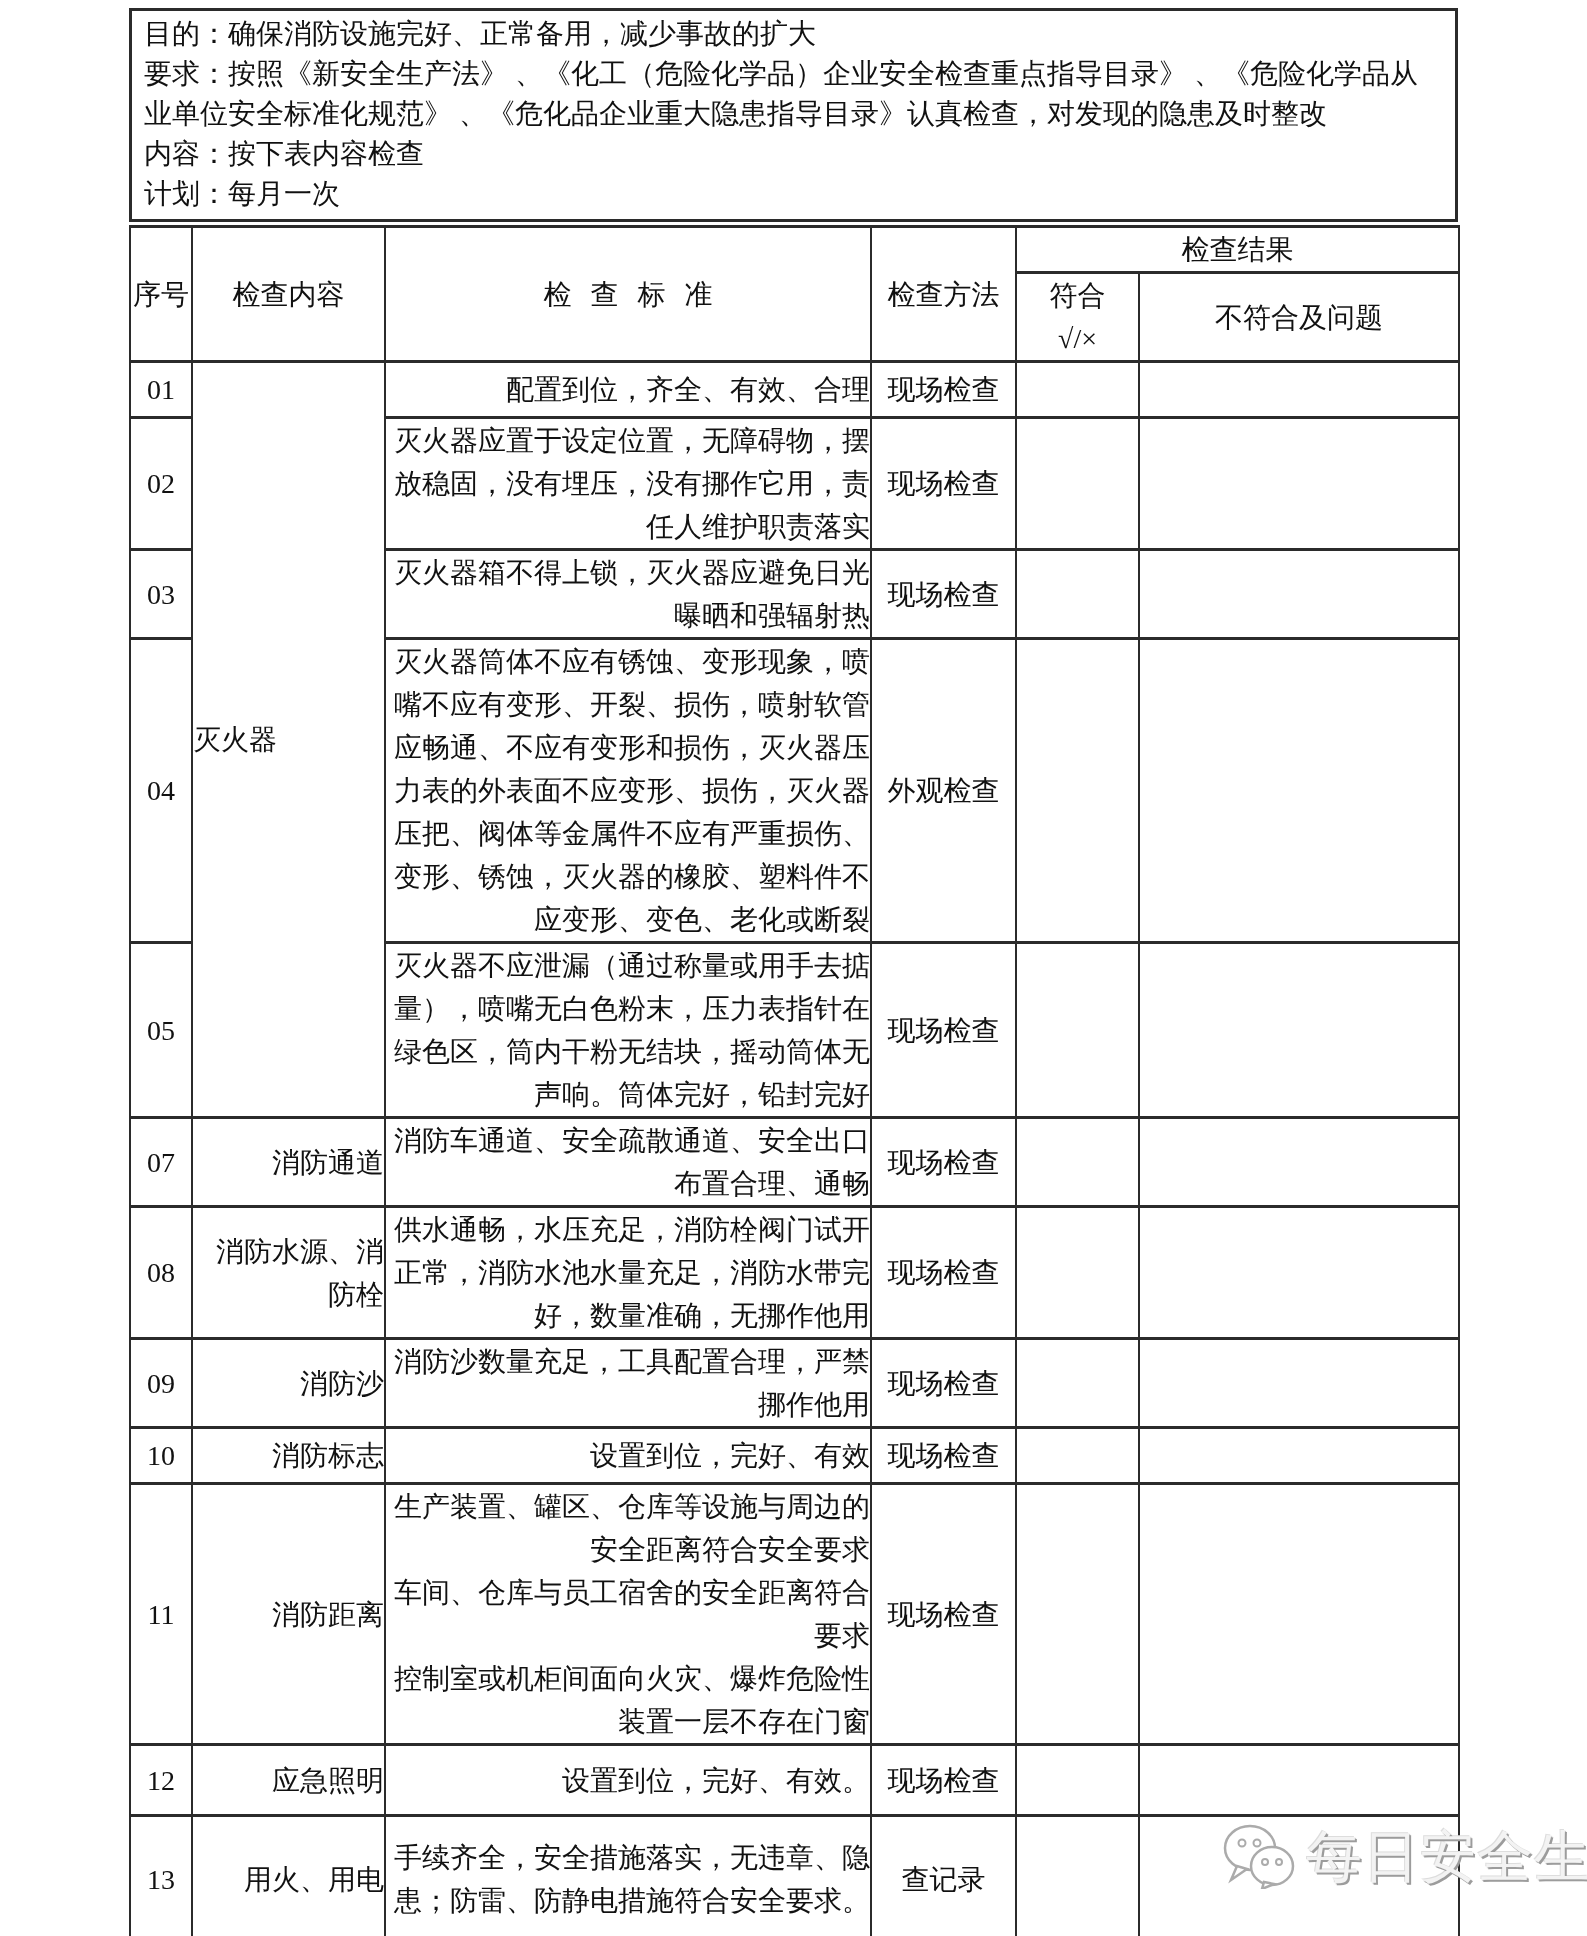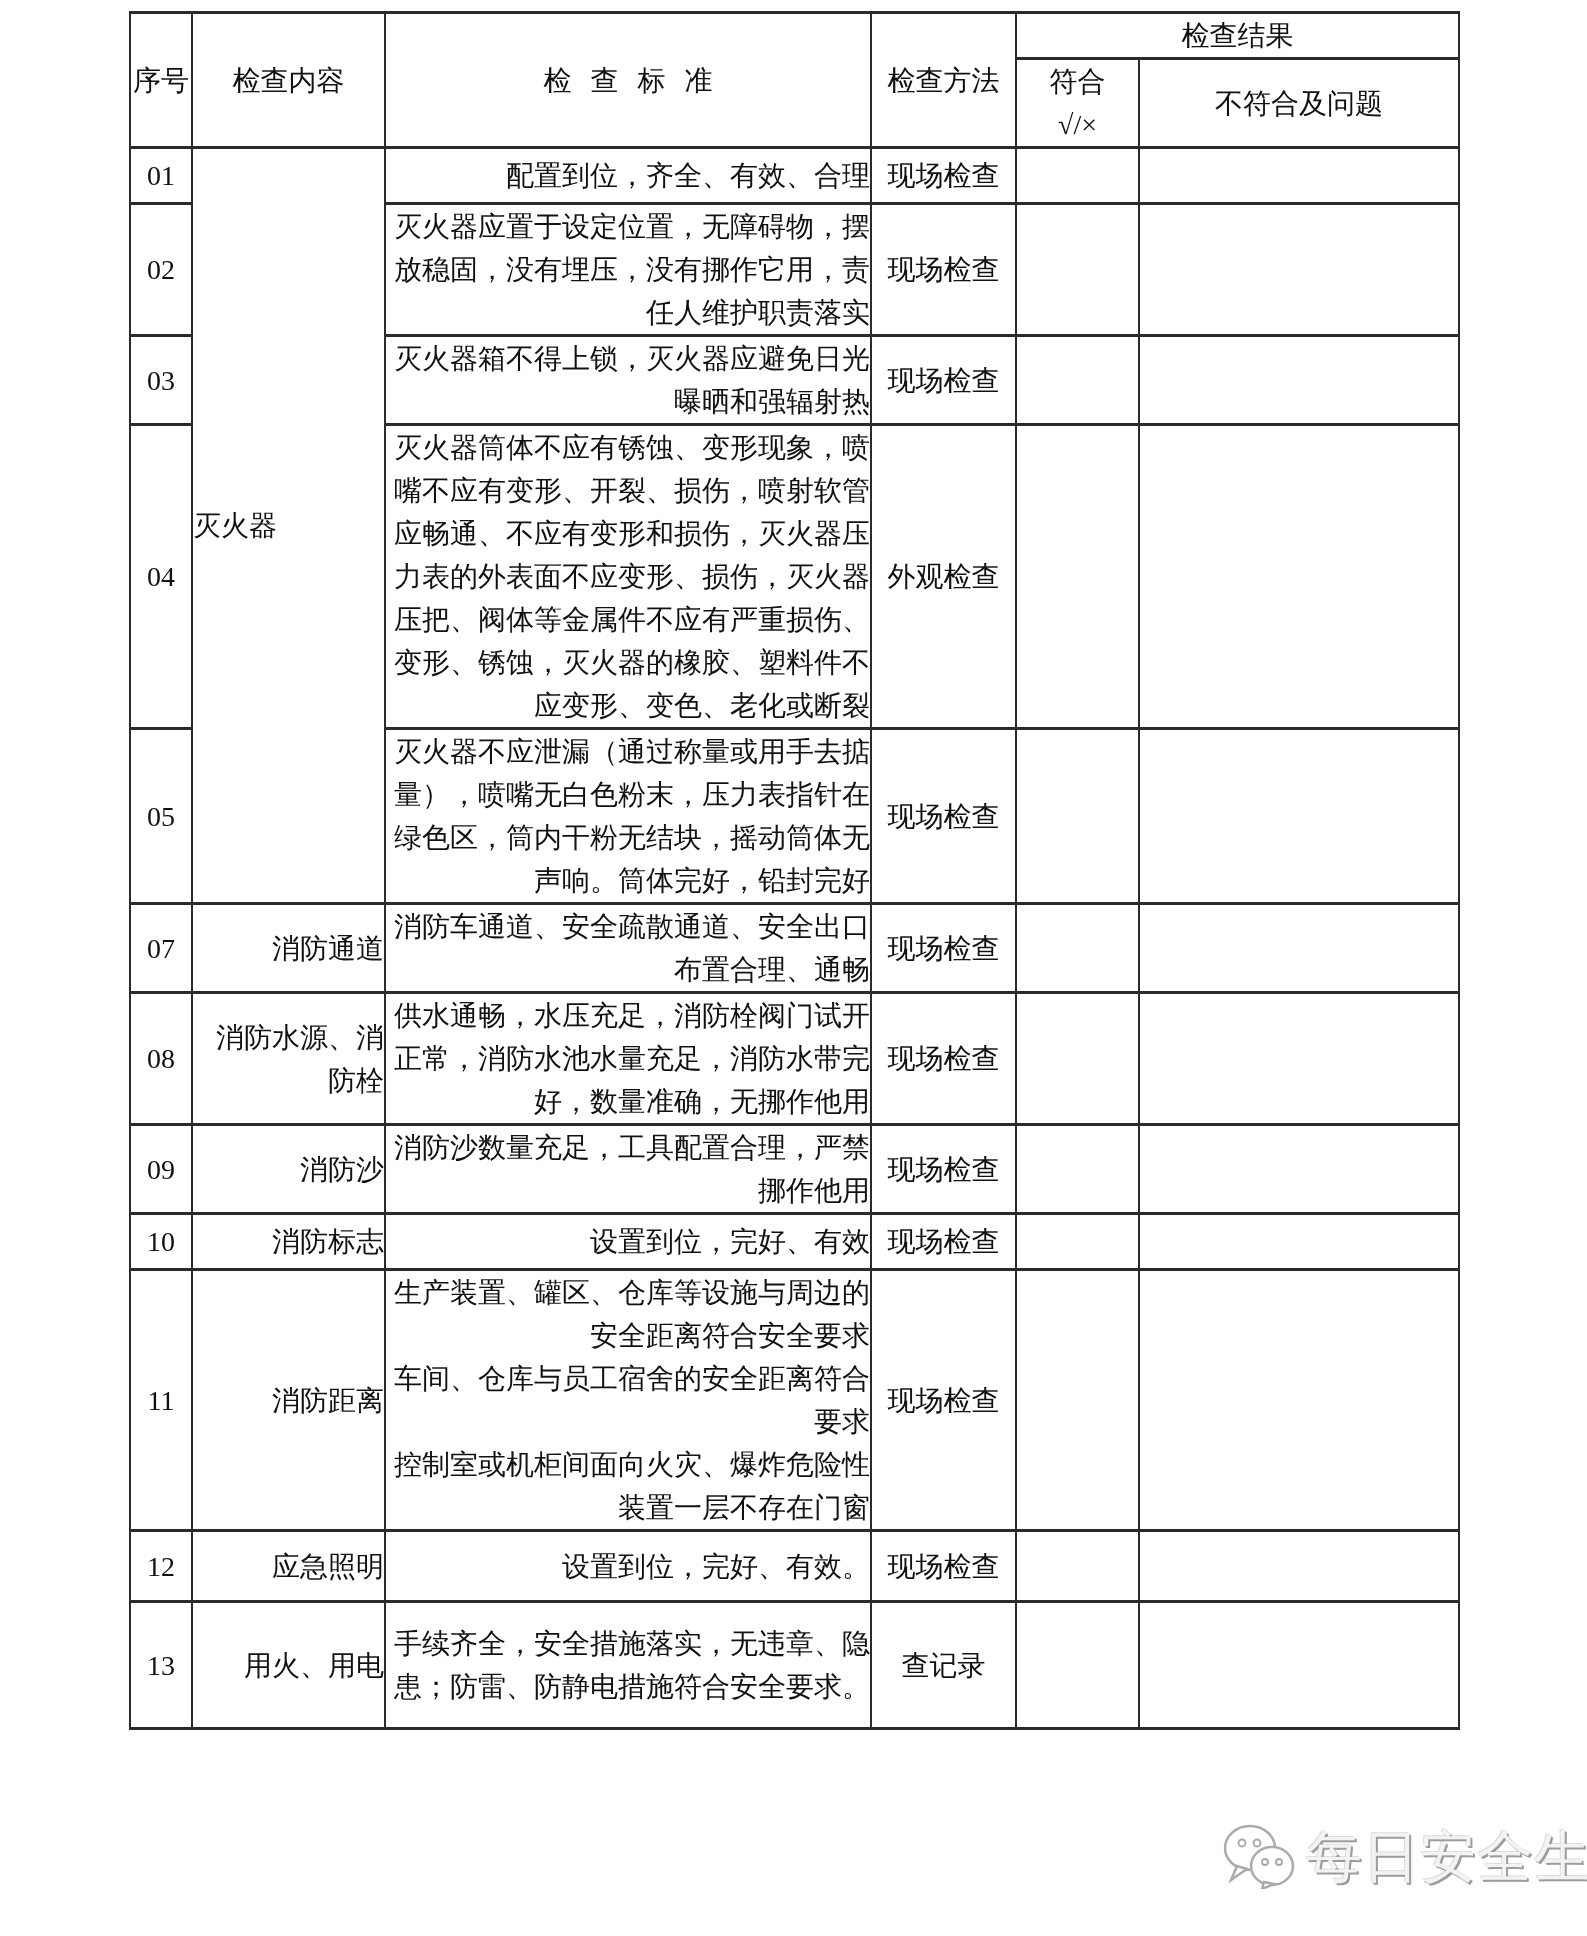--- a/index.html
+++ b/index.html
@@ -91,20 +91,26 @@
     white-space: nowrap;
     color: #f3f3f3;
     text-shadow: 2px 2px 0 #9c9c9c, -1px -1px 0 #dddddd, 1px 1px 1px #b5b5b5;
   }
 </style>
 </head>
 <body>
 
 <div class="content">
 
+  <div class="intro">
+    <p>目的：确保消防设施完好、正常备用，减少事故的扩大</p>
+    <p>要求：按照《新安全生产法》 、《化工（危险化学品）企业安全检查重点指导目录》 、《危险化学品从业单位安全标准化规范》 、《危化品企业重大隐患指导目录》认真检查，对发现的隐患及时整改</p>
+    <p>内容：按下表内容检查</p>
+    <p>计划：每月一次</p>
+  </div>
 
   <table class="checklist">
     <colgroup>
       <col style="width:62px">
       <col style="width:193px">
       <col style="width:486px">
       <col style="width:145px">
       <col style="width:123px">
       <col style="width:320px">
     </colgroup>

